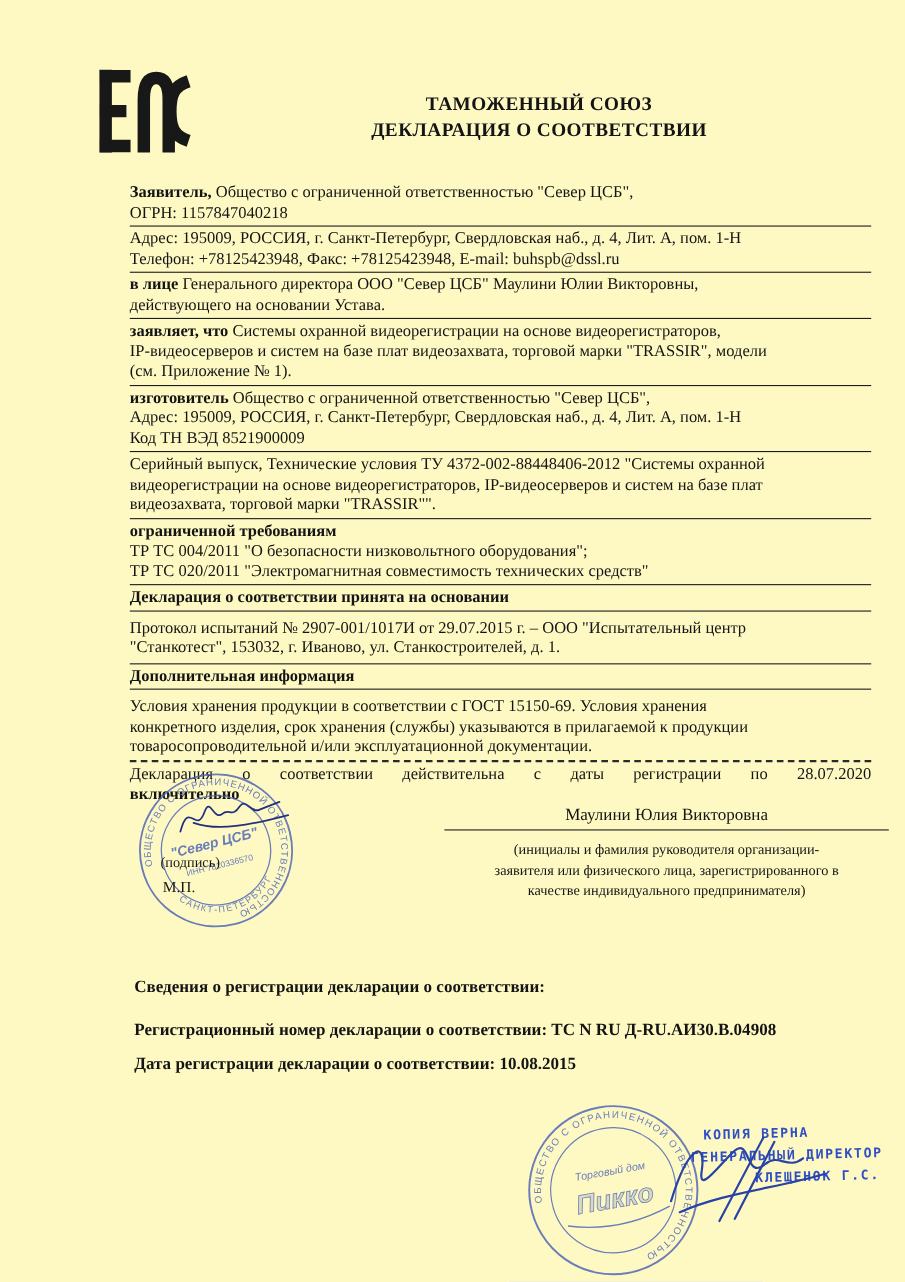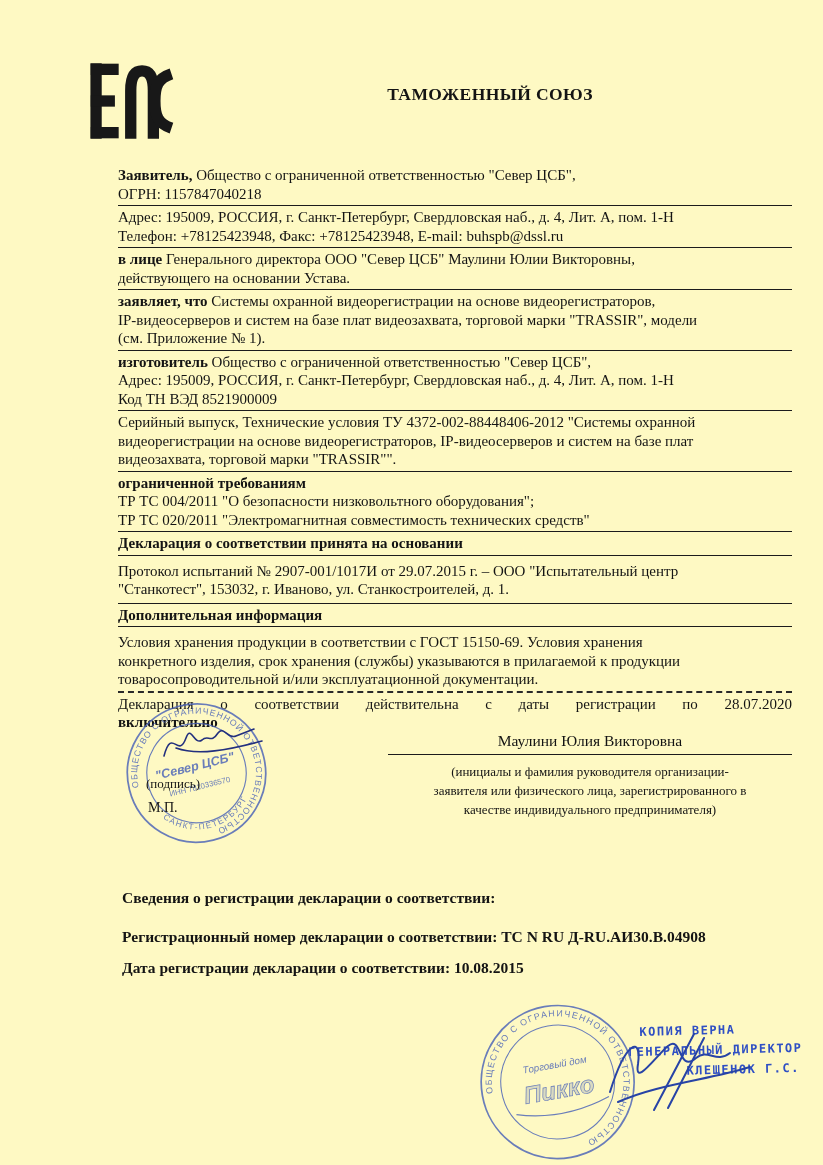--- a/index.html
+++ b/index.html
@@ -19,21 +19,21 @@
   .b{font-weight:bold;}
   .rule{border-top:1.6px solid #1c1c1c;margin:2px 0;height:0;}
   .rule.dashed{border-top:2px dashed #2a2a2a;}
   .mt6{margin-top:6px!important;}
   .mb4{margin-bottom:4px!important;}
   .validity-l1{font-weight:normal;text-align:justify;text-align-last:justify;}
 
   
   .podpis{position:absolute;left:146px;top:776px;font-size:13px;z-index:7;text-align:right;}
   .mp{position:absolute;left:148px;top:800px;font-size:14px;z-index:7;}
-  .sig-right{position:absolute;left:388px;top:732px;width:404px;text-align:center;z-index:1;}
+  .sig-right{position:absolute;left:404px;top:732px;width:404px;text-align:center;z-index:1;}
   .sig-right .name{font-size:15.5px;}
   .sig-right .name-line{border-top:1.5px solid #1c1c1c;margin-top:4px;}
   .sig-right .caption{font-size:13px;line-height:19px;margin-top:7px;}
 
   
   .registration{position:absolute;left:122px;top:888px;width:670px;font-weight:bold;font-size:15.5px;line-height:19px;z-index:1;}
   .registration .reg-number{margin-top:20px;}
   .registration .reg-date{margin-top:12px;}
 
   
@@ -71,20 +71,21 @@
         <path d="M9,50 H41"></path>
         <path d="M9,92 H46"></path>
         <path d="M62,100 V36 Q62,10 77,10 Q92,10 92,36 V100"></path>
         <path d="M116,14 C98,20 94,30 94,50 C94,70 98,80 116,86"></path>
       </g>
     </svg>
   </div>
 
   <div class="doc-title">
     <div>ТАМОЖЕННЫЙ СОЮЗ</div>
+    <div>ДЕКЛАРАЦИЯ О СООТВЕТСТВИИ</div>
   </div>
 
   <div class="content">
 
     <p><span class="b">Заявитель,</span><span> Общество с ограниченной ответственностью "Север ЦСБ",</span></p>
     <p>ОГРН: 1157847040218</p>
     <div class="rule"></div>
 
     <p>Адрес: 195009, РОССИЯ, г. Санкт-Петербург, Свердловская наб., д. 4, Лит. А, пом. 1-Н</p>
     <p>Телефон: +78125423948, Факс: +78125423948, E-mail: buhspb@dssl.ru</p>

